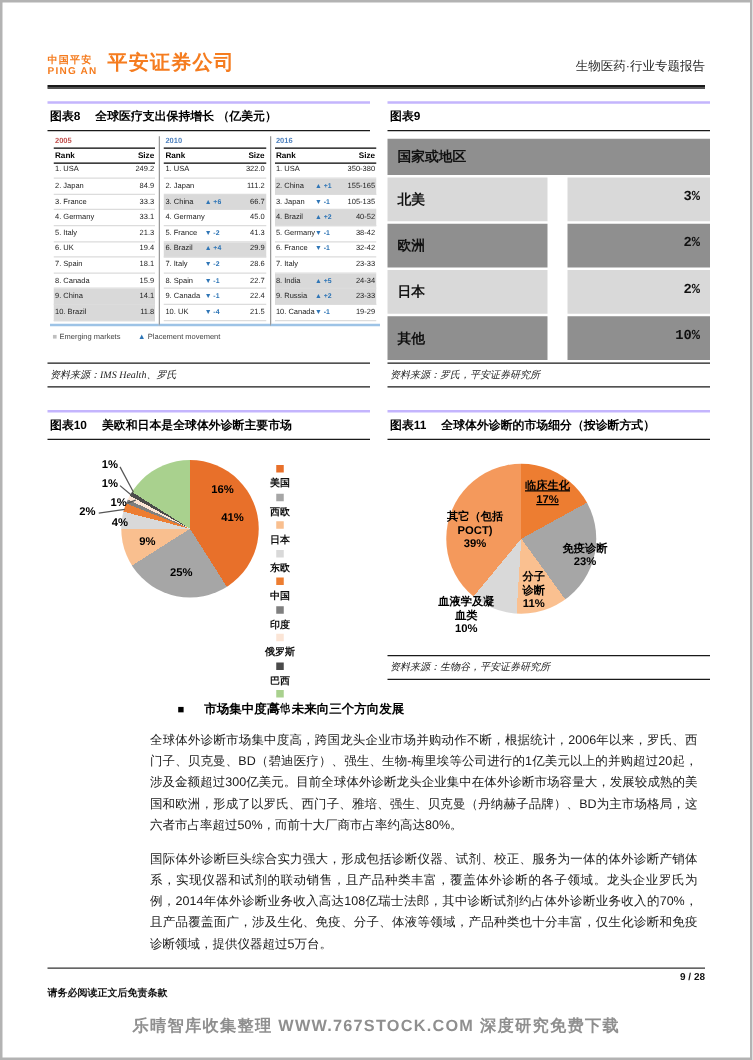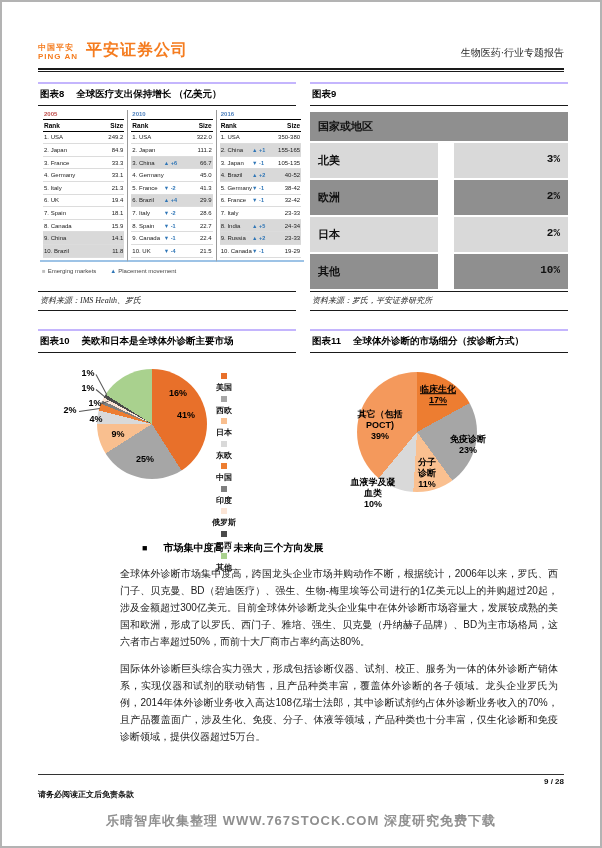--- a/index.html
+++ b/index.html
@@ -385,20 +385,21 @@
 诊断
 11%</div>
             <div class="pie-label" style="left: 63px; top: 140px;">血液学及凝
 血类
 10%</div>
             <div class="pie-label" style="left: 70px; top: 72px;">其它（包括
 POCT)
 39%</div>
           </div>
       </div>
+      <div class="fig-source">资料来源：生物谷，平安证券研究所</div>
     </section>
 
   </div>
 
   <div class="bullet-heading">
     <span class="bullet">■</span>
     <span>市场集中度高，未来向三个方向发展</span>
   </div>
 
   <p class="body-para">全球体外诊断市场集中度高，跨国龙头企业市场并购动作不断，根据统计，2006年以来，罗氏、西门子、贝克曼、BD（碧迪医疗）、强生、生物-梅里埃等公司进行的1亿美元以上的并购超过20起，涉及金额超过300亿美元。目前全球体外诊断龙头企业集中在体外诊断市场容量大，发展较成熟的美国和欧洲，形成了以罗氏、西门子、雅培、强生、贝克曼（丹纳赫子品牌）、BD为主市场格局，这六者市占率超过50%，而前十大厂商市占率约高达80%。</p>

